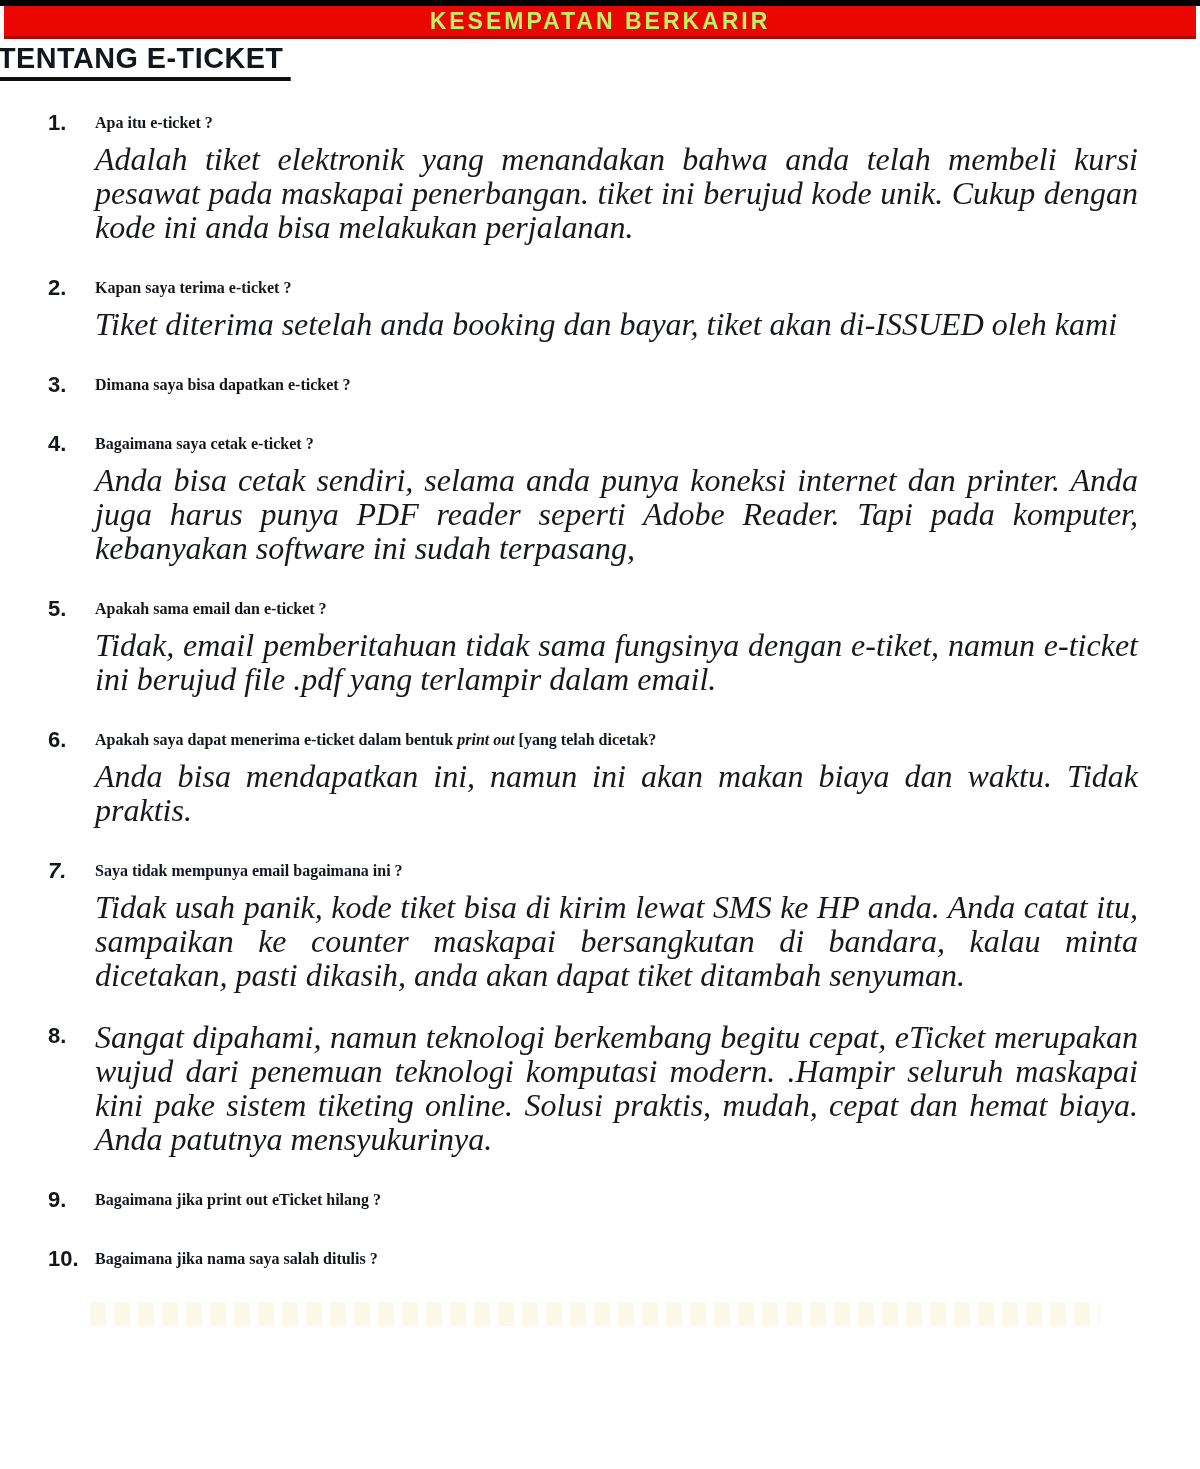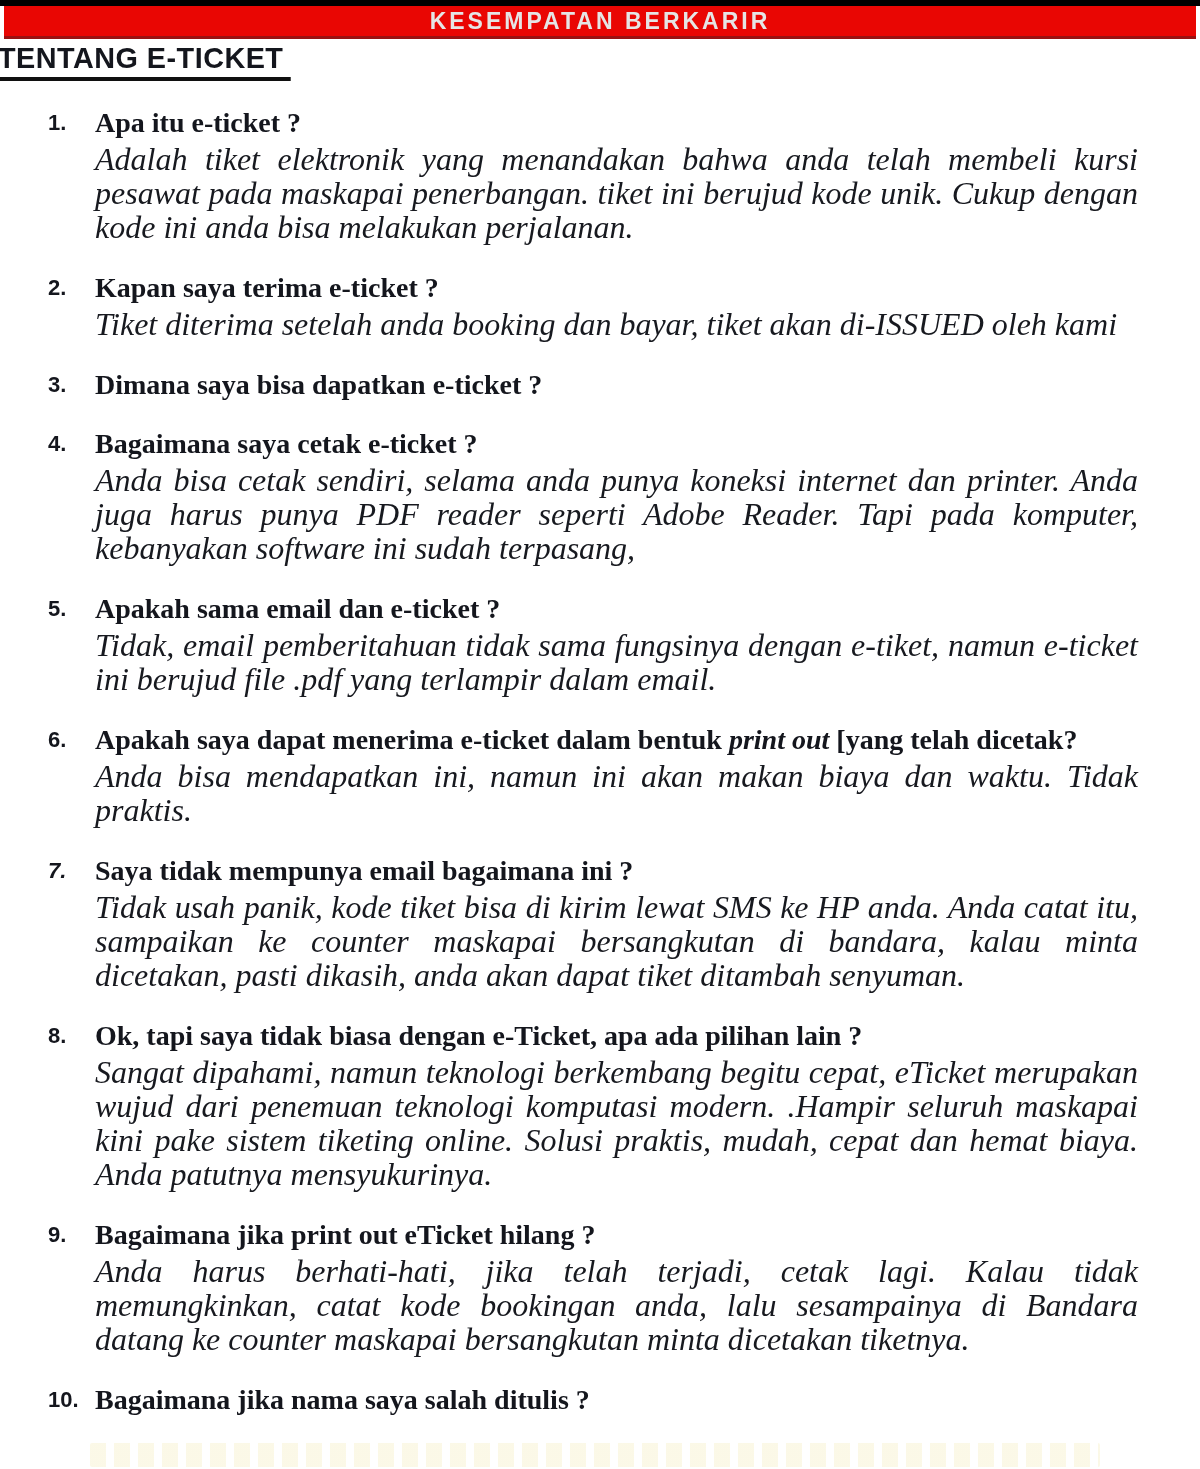--- a/index.html
+++ b/index.html
@@ -18,21 +18,21 @@
   .banner {
     margin: 0 4px;
     height: 30px;
     background: #e90603;
     border-bottom: 3px solid #9b1111;
     display: flex;
     align-items: center;
     justify-content: center;
   }
   .banner-title {
-    color: #e5e5e5;
+    color: #bef264;
     font-family: "Liberation Sans", sans-serif;
     font-weight: 700;
     font-size: 23px;
     letter-spacing: 3px;
     white-space: nowrap;
   }
   .title-wrap { margin: 2px 0 0 -4px; }
   .page-title {
     display: inline-block;
     font-family: "Liberation Sans", sans-serif;
@@ -62,21 +62,21 @@
     top: 3px;
     font-family: "Liberation Sans", sans-serif;
     font-weight: 700;
     font-size: 22px;
     color: #14161d;
   }
   .num.italic { font-style: italic; }
   .q {
     margin: 0 0 4px 0;
     font-weight: 700;
-    font-size: 28px;
+    font-size: 16px;
     line-height: 31px;
     color: #14161d;
   }
   .q .bi { font-style: italic; margin-top: 41px; }
   .a {
     margin: 0;
     font-style: italic;
     font-size: 32px;
     line-height: 34px;
     color: #17191f;
@@ -135,27 +135,25 @@
       <p class="q"><span>Apakah saya dapat menerima e-ticket dalam bentuk </span><span class="bi">print out</span><span> [yang telah dicetak?</span></p>
       <p class="a">Anda bisa mendapatkan ini, namun ini akan makan biaya dan waktu. Tidak praktis.</p>
     </li>
     <li class="faq-item">
       <span class="num italic">7.</span>
       <p class="q">Saya tidak mempunya email bagaimana ini ?</p>
       <p class="a">Tidak usah panik, kode tiket bisa di kirim lewat SMS ke HP anda. Anda catat itu,  sampaikan ke counter maskapai bersangkutan di bandara, kalau minta dicetakan, pasti dikasih, anda akan dapat tiket  ditambah senyuman.</p>
     </li>
     <li class="faq-item">
       <span class="num">8.</span>
-      <p class="q">Ok, tapi saya tidak biasa dengan e-Ticket, apa ada pilihan lain ?</p>
       <p class="a">Sangat dipahami, namun teknologi berkembang begitu cepat, eTicket merupakan wujud dari penemuan teknologi komputasi modern. .Hampir seluruh maskapai kini pake sistem tiketing online. Solusi praktis, mudah, cepat dan hemat biaya. Anda patutnya mensyukurinya.</p>
     </li>
     <li class="faq-item">
       <span class="num">9.</span>
       <p class="q">Bagaimana jika print out eTicket hilang ?</p>
-      <p class="a">Anda harus berhati-hati, jika telah terjadi, cetak lagi. Kalau tidak memungkinkan, catat  kode bookingan anda, lalu sesampainya di Bandara datang ke counter maskapai bersangkutan minta dicetakan tiketnya.</p>
     </li>
     <li class="faq-item">
       <span class="num">10.</span>
       <p class="q">Bagaimana jika nama saya salah ditulis ?</p>
     </li>
   </ol>
 
 <div class="watermark"></div>
 
 </body></html>

